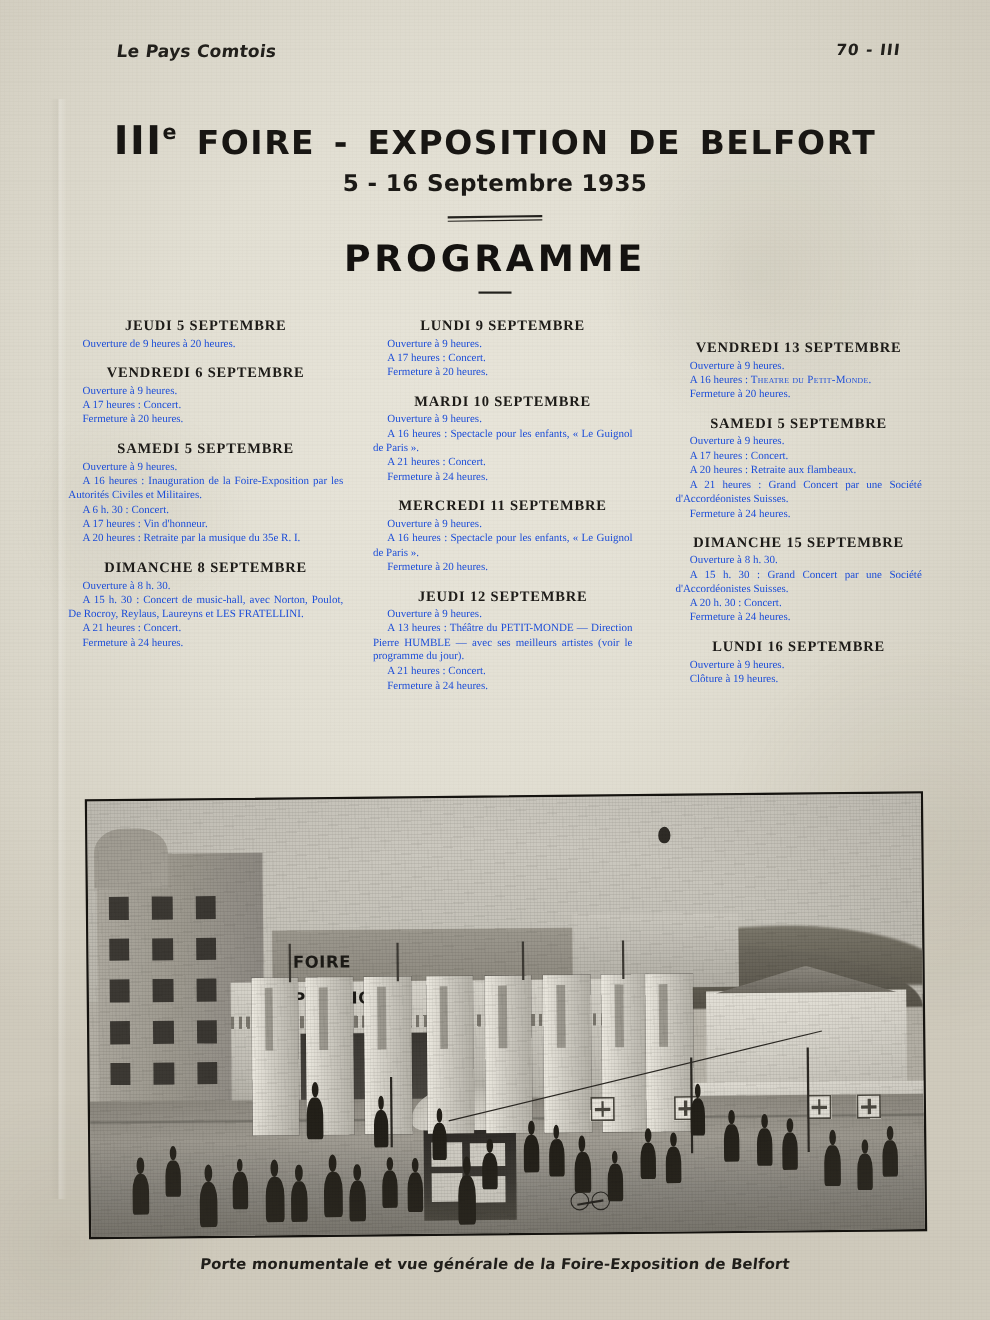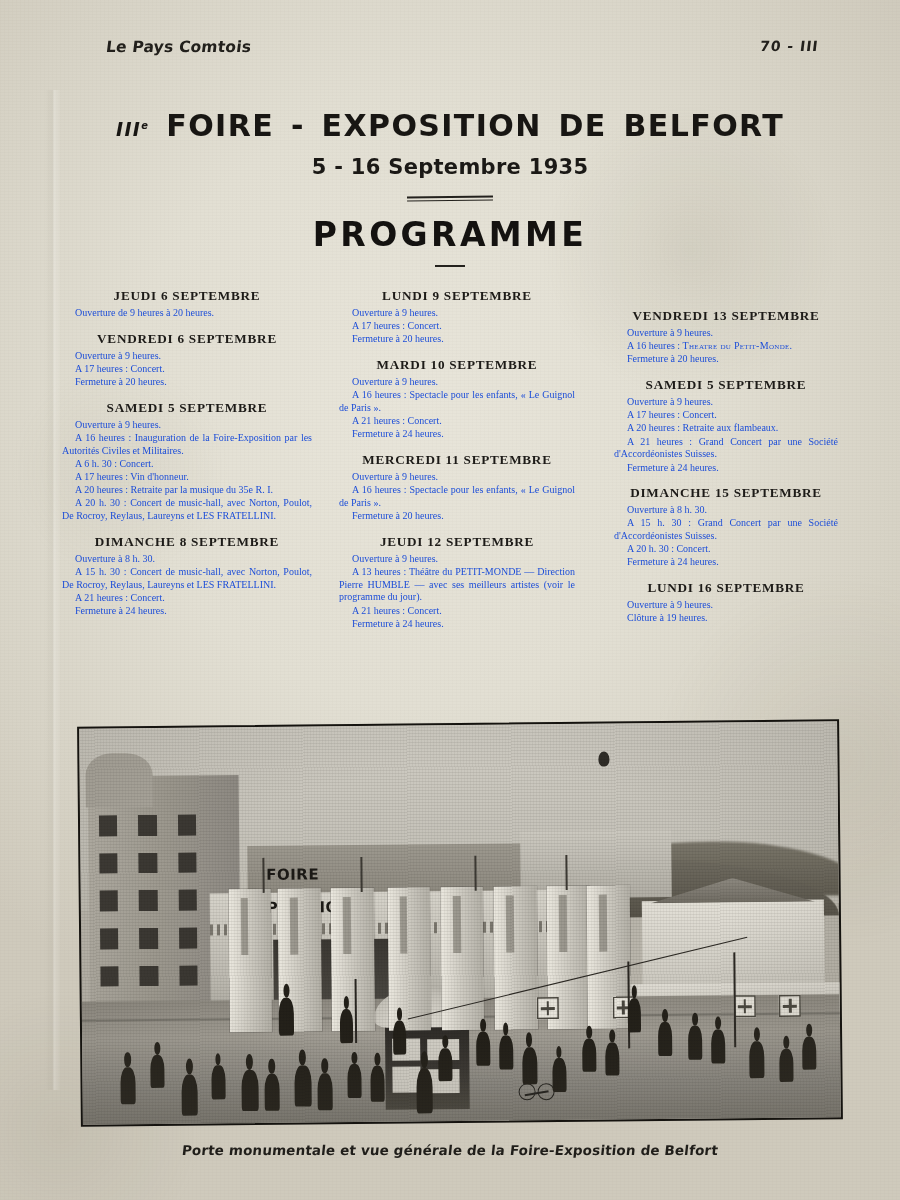--- a/index.html
+++ b/index.html
@@ -50,21 +50,21 @@
   .runhead.left{left:106px;transform:skewX(-7deg);}
   .runhead.right{left:760px;font-size:14px;letter-spacing:1px;transform:skewX(-7deg);}
 
   
   .title-main{
     position:absolute;left:0;right:0;top:108px;text-align:center;
     font-family:"DejaVu Sans", sans-serif;
     font-weight:bold;font-size:30px;color:#181613;
     letter-spacing:1.4px;word-spacing:5px;
   }
-  .title-main .ord{font-size:19px;font-style:italic;}
+  .title-main .ord{font-size:36px;}
   .title-main .ord sup{font-size:.52em;vertical-align:.74em;}
   .title-dates{
     position:absolute;left:0;right:0;top:155px;text-align:center;
     font-family:"DejaVu Sans", sans-serif;
     font-weight:bold;font-size:21px;color:#1b1916;letter-spacing:.3px;
   }
   .rule-double{
     position:absolute;left:50%;top:196px;width:86px;height:5px;
     transform:translateX(-50%) rotate(-.8deg);
   }
@@ -301,37 +301,36 @@
       <i></i>
     </div>
 
   <div class="title-prog">PROGRAMME</div>
 
   <div class="rule-short"></div>
 
   <div id="columns">
       <div class="col">
         <div class="day">
-          <div class="day-head">JEUDI 6 SEPTEMBRE</div>
+          <div class="day-head">JEUDI 5 SEPTEMBRE</div>
           <p class="evt">Ouverture de 9 heures à 20 heures.</p>
         </div>
         <div class="day">
           <div class="day-head">VENDREDI 6 SEPTEMBRE</div>
           <p class="evt">Ouverture à 9 heures.</p>
           <p class="evt">A 17 heures : Concert.</p>
           <p class="evt">Fermeture à 20 heures.</p>
         </div>
         <div class="day">
           <div class="day-head">SAMEDI 5 SEPTEMBRE</div>
           <p class="evt">Ouverture à 9 heures.</p>
           <p class="evt">A 16 heures : Inauguration de la Foire-Exposition par les Autorités Civiles et Militaires.</p>
           <p class="evt">A 6 h. 30 : Concert.</p>
           <p class="evt">A 17 heures : Vin d'honneur.</p>
           <p class="evt">A 20 heures : Retraite par la musique du 35e R. I.</p>
-          <p class="evt">A 20 h. 30 : Concert de music-hall, avec Norton, Poulot, De Rocroy, Reylaus, Laureyns et LES FRATELLINI.</p>
         </div>
         <div class="day">
           <div class="day-head">DIMANCHE 8 SEPTEMBRE</div>
           <p class="evt">Ouverture à 8 h. 30.</p>
           <p class="evt">A 15 h. 30 : Concert de music-hall, avec Norton, Poulot, De Rocroy, Reylaus, Laureyns et LES FRATELLINI.</p>
           <p class="evt">A 21 heures : Concert.</p>
           <p class="evt">Fermeture à 24 heures.</p>
         </div>
       </div>
       <div class="col">

